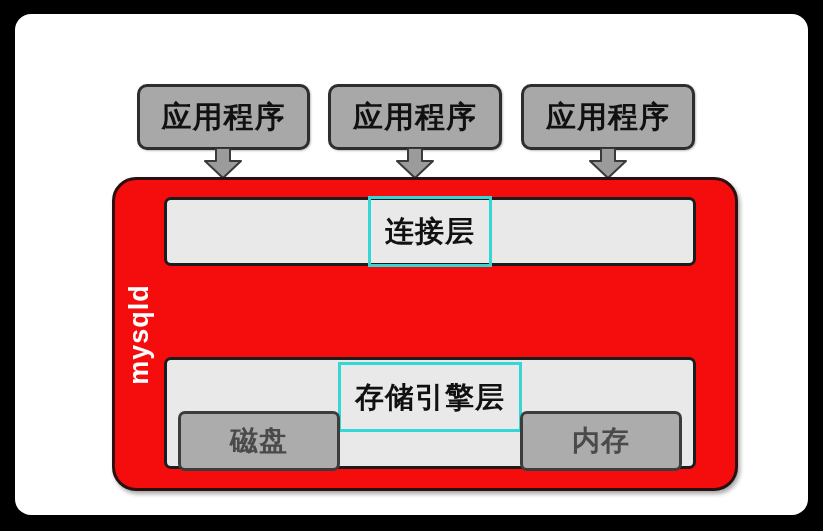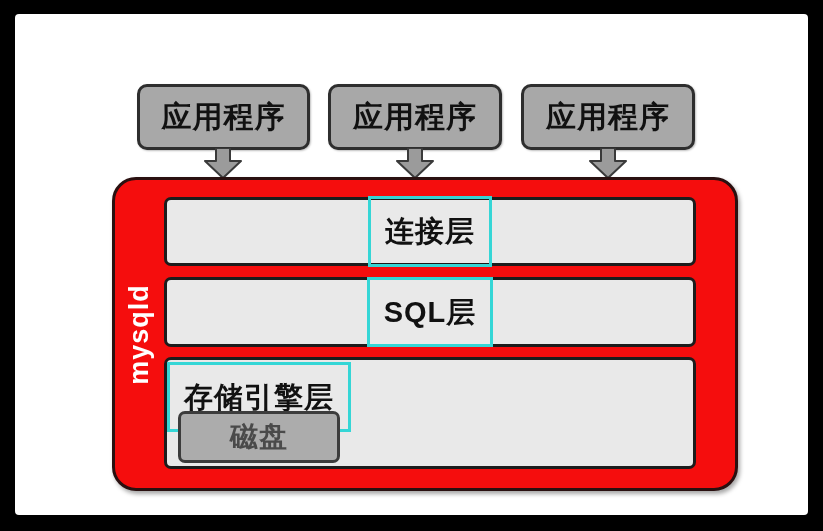--- a/index.html
+++ b/index.html
@@ -24,21 +24,21 @@
   html,body{width:823px;height:531px;overflow:hidden;}
   body{
     background:var(--page-bg);
     font-family:"Liberation Sans","DejaVu Sans",sans-serif;
     position:relative;
   }
   .card{
     position:absolute;
     left:15px;top:14px;width:793px;height:501px;
     background:var(--card-bg);
-    border-radius:4px;
+    border-radius:16px;
   }
   .app-box{
     position:absolute;
     top:70px;height:66px;
     background:var(--app-box);
     border:3px solid var(--app-box-border);
     border-radius:10px;
     display:flex;align-items:center;justify-content:center;
     font-size:30px;font-weight:bold;color:var(--text);
     letter-spacing:1px;
@@ -92,33 +92,33 @@
   .layer-3{top:177px;height:112px;display:block;}
   .layer-tag{
     display:inline-block;
     border:3px solid var(--cyan);
     padding:14px 14px;
     font-size:29px;font-weight:bold;color:var(--text);
     letter-spacing:1px;
     line-height:1.25;
   }
   .layer-3 .tag-row{
-    text-align:left;
+    text-align:center;
     margin-top:2px;
     height:48px;
   }
   .sub-row{
     position:absolute;
     left:0;top:51px;width:100%;height:48px;
     display:flex;
     padding:0 11px;
     justify-content:space-between;
   }
   .sub-box{
-    width:162px;height:52px;
+    width:162px;height:60px;
     background:var(--sub-box);
     border:3px solid var(--sub-box-border);
     border-radius:7px;
     display:flex;align-items:center;justify-content:center;
     font-size:28px;font-weight:bold;color:var(--sub-text);
     letter-spacing:1px;
   }
 </style>
 </head>
 <body>
@@ -148,29 +148,29 @@
   <div class="mysqld-container">
 
     <div class="mysqld-label-wrap">
       <span class="mysqld-label">mysqld</span>
     </div>
 
     <div class="layer layer-1">
       <span class="layer-tag">连接层</span>
     </div>
 
-    <div class="layer layer-2">
-      <span class="layer-tag">SQL层</span>
-    </div>
 
     <div class="layer layer-3">
       <div class="tag-row">
         <span class="layer-tag">存储引擎层</span>
       </div>
       <div class="sub-row">
         <div class="sub-box">
           <span>磁盘</span>
         </div>
+        <div class="sub-box">
+          <span>内存</span>
+        </div>
       </div>
     </div>
 
   </div>
 </div>
 
 </body></html>

